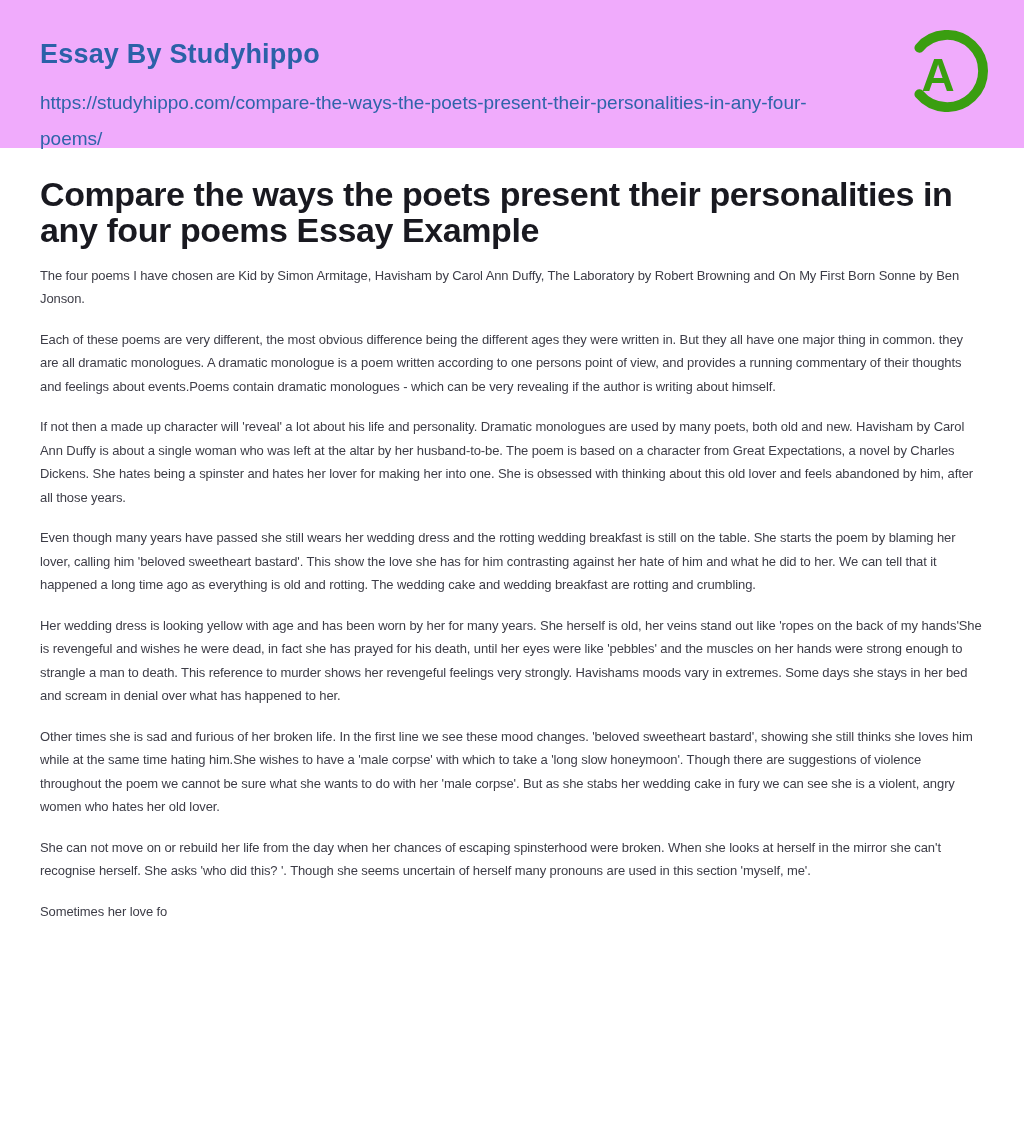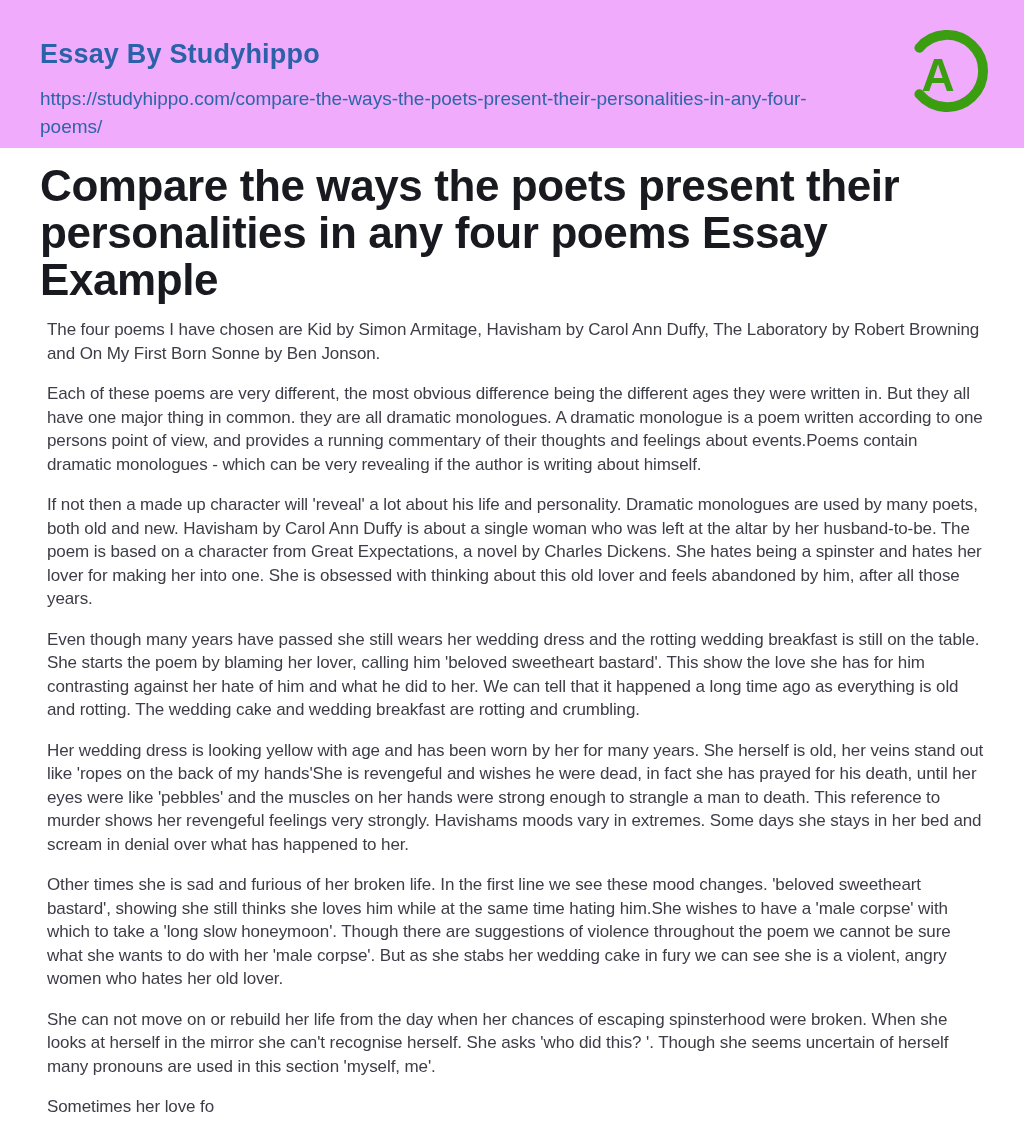--- a/index.html
+++ b/index.html
@@ -29,55 +29,54 @@
     font-size: 27px;
     font-weight: bold;
     letter-spacing: 0.2px;
     line-height: 1.1;
   }
   .page-url {
     display: block;
     margin-top: 15px;
     color: #2e64a9;
     font-size: 19px;
-    line-height: 28px;
+    line-height: 36px;
     max-width: 795px;
     overflow-wrap: break-word;
     word-break: break-word;
     text-decoration: none;
     cursor: pointer;
   }
   .logo {
     width: 82px;
     height: 82px;
     margin-top: -10px;
     flex: 0 0 auto;
   }
 
   
   .article {
     padding: 0 40px;
     width: 1024px;
   }
   .article-title {
-    margin-top: 14px;
+    margin-top: 28px;
     margin-bottom: 15px;
     color: #191920;
-    font-size: 44px;
+    font-size: 34px;
     font-weight: bold;
     line-height: 1.07;
     letter-spacing: -0.4px;
   }
   .article-body p {
     color: #3d3d47;
-    font-size: 17px;
+    font-size: 13px;
     line-height: 23.5px;
     margin-bottom: 17px;
     letter-spacing: -0.1px;
-    margin-left: 7px;
   }
 </style>
 </head>
 <body>
 
 <div class="header">
   <div class="header-left">
     <div class="site-title">Essay By Studyhippo</div>
     <a class="page-url">https://studyhippo.com/compare-the-ways-the-poets-present-their-personalities-in-any-four-poems/</a>
   </div>

